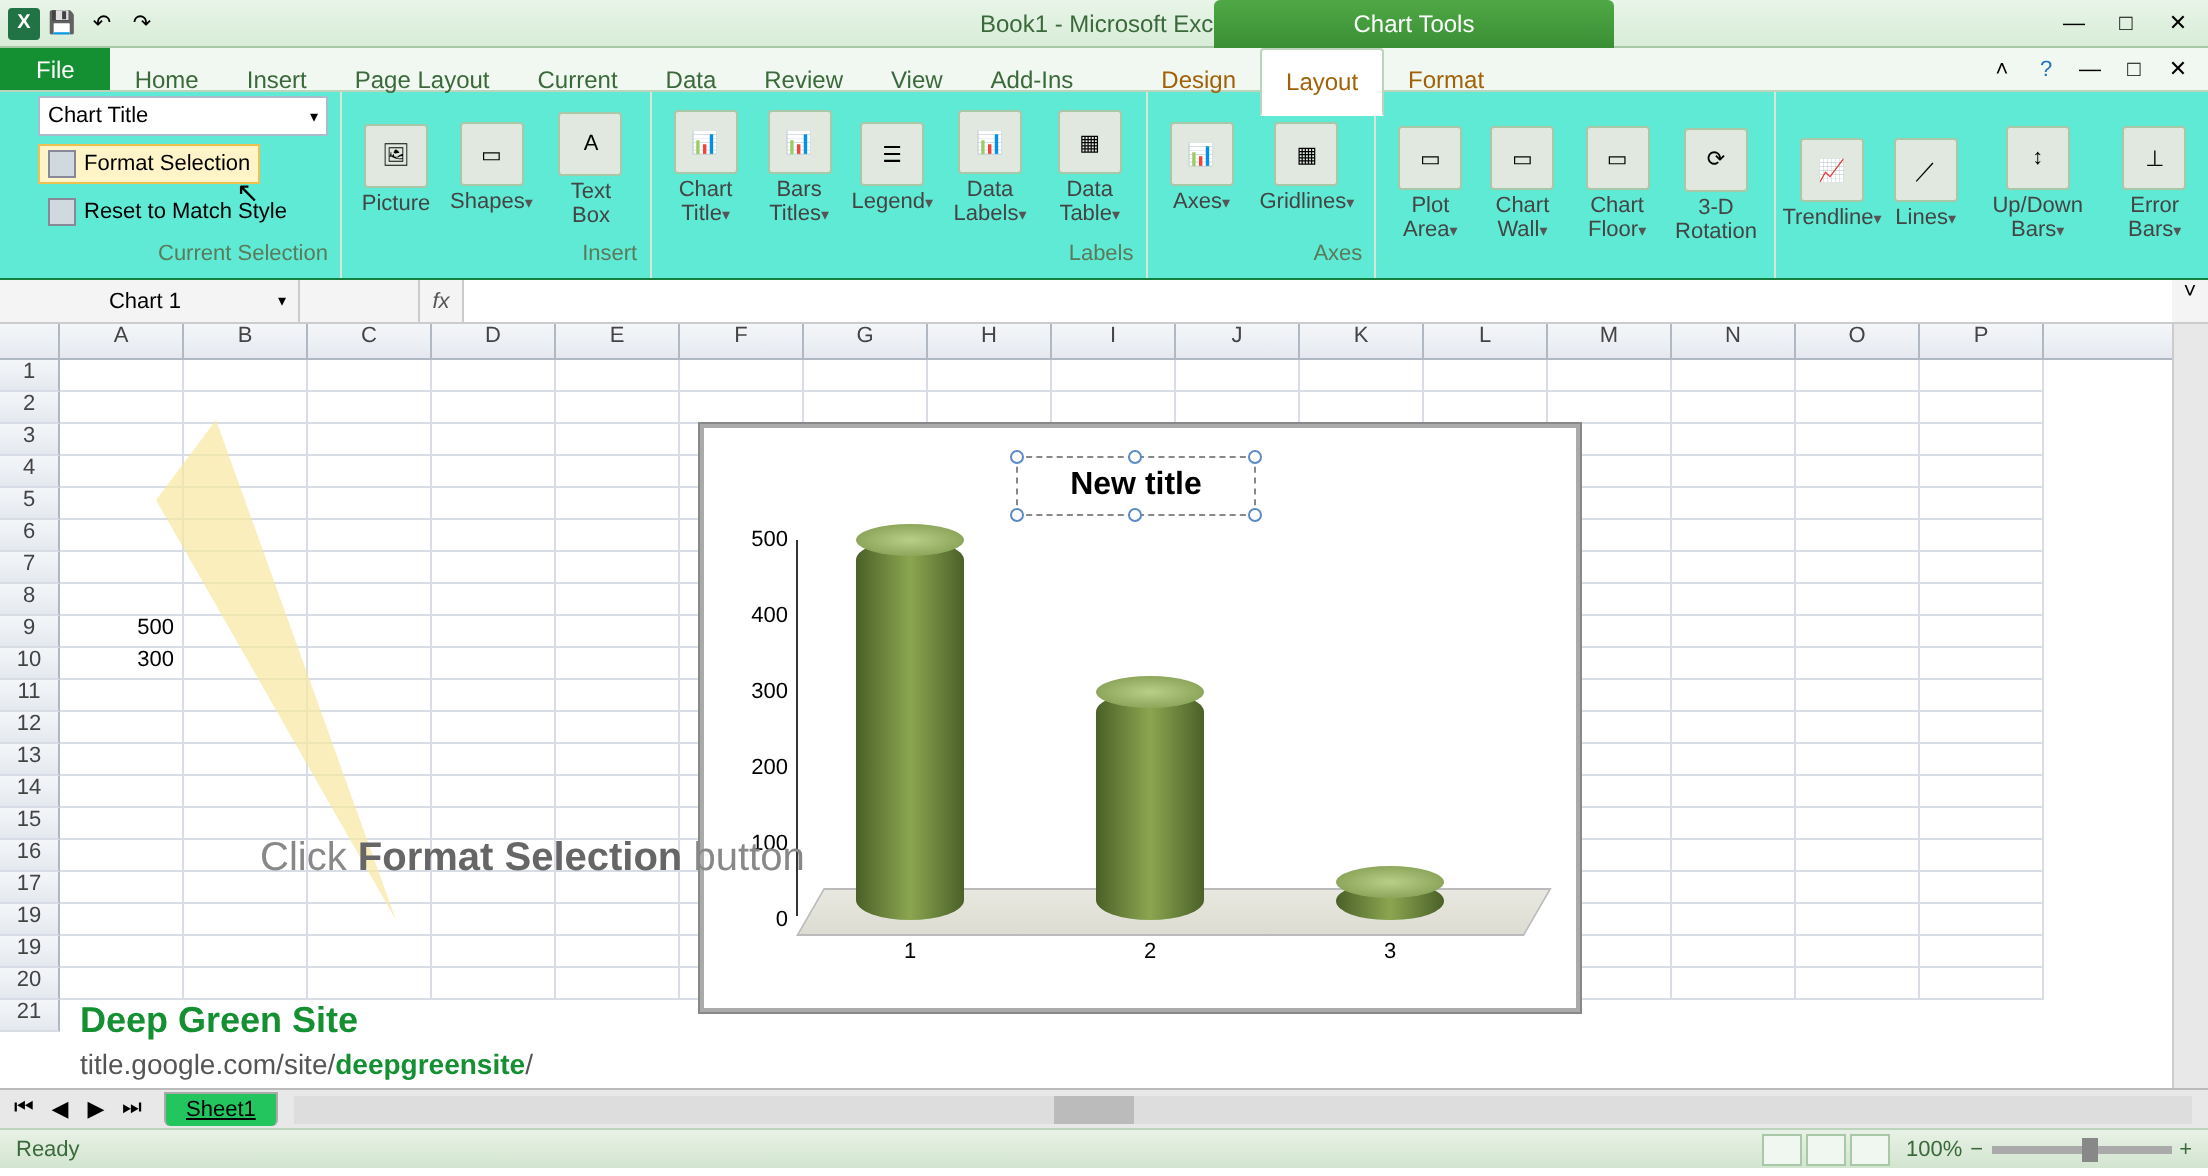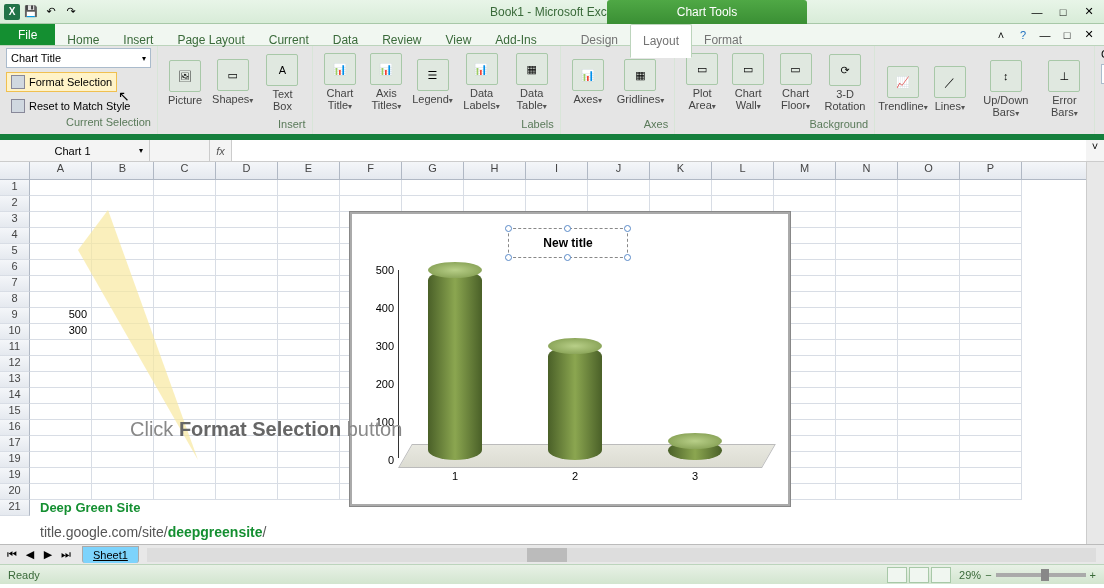--- a/index.html
+++ b/index.html
@@ -13,26 +13,26 @@
 .titlebar .title { flex: 1; text-align: center; color: #3a6a3a; font-size: 12px; }
 .titlebar .chart-tools { position: absolute; left: 580px; top: 0; width: 200px; height: 24px; background: linear-gradient(#4fa845, #3a8f34); color: #fff; text-align: center; font-size: 12px; line-height: 24px; border-radius: 3px 3px 0 0; margin-left: 27px; }
 .titlebar .winbtns { display: flex; gap: 4px; margin-left: auto; }
 .winbtn { width: 22px; height: 16px; display: flex; align-items: center; justify-content: center; cursor: pointer; }
 
 
 .tabs { height: 22px; background: #f1f7f1; display: flex; align-items: stretch; border-bottom: 1px solid #bcd4bc; position: relative; }
 .tab { padding: 16px 12px; display: flex; align-items: center; color: #3a6a3a; cursor: pointer; font-size: 12px; }
 .tab.file { background: #148f31; color: #fff; padding: 0 18px; }
 .tab.active { background: #fff; border: 1px solid #bcd4bc; border-bottom: 1px solid #fff; border-radius: 2px 2px 0 0; margin-bottom: -1px; }
-.tab.chart-context { color: #737373; }
+.tab.chart-context { color: #a16207; }
 .tabs .help { margin-left: auto; display: flex; gap: 4px; align-items: center; padding-right: 6px; }
 .help .h { width: 18px; height: 16px; display: flex; align-items: center; justify-content: center; }
 
 
-.ribbon { height: 94px; background: #e5e5e5; display: flex; border-bottom: 6px solid #15803d; }
+.ribbon { height: 94px; background: #5eead4; display: flex; border-bottom: 1px solid #15803d; padding-left: 13px; }
 .group { border-right: 1px solid #d8e5d8; display: flex; flex-direction: column; padding: 2px 6px; }
 .group .content { flex: 1; display: flex; align-items: center; gap: 4px; }
 .group .label { text-align: right; font-size: 11px; color: #5a7a5a; height: 16px; }
 .rbtn { display: flex; flex-direction: column; align-items: center; justify-content: center; min-width: 42px; height: 70px; cursor: pointer; padding: 2px 4px; border-radius: 2px; }
 .rbtn .ricon { width: 32px; height: 32px; background: #e0e8e0; border: 1px solid #a8c8a8; border-radius: 2px; margin-bottom: 2px; display: flex; align-items: center; justify-content: center; }
 .rbtn .rlabel { font-size: 11px; color: #444; text-align: center; line-height: 12px; }
 .dd-arrow::after { content: "▾"; font-size: 8px; color: #555; }
 .vgroup { display: flex; flex-direction: column; gap: 2px; }
 .sel-combo { width: 145px; height: 20px; border: 1px solid #abc; background: #fff; padding: 0 4px; font-size: 11px; display: flex; align-items: center; justify-content: space-between; }
 .sel-combo::after { content: "▾"; font-size: 8px; }
@@ -57,21 +57,21 @@
 .colh { width: 62px; border-right: 1px solid #b0b8c4; text-align: center; font-size: 11px; color: #444; }
 .row-headers { position: absolute; top: 18px; left: 0; width: 30px; }
 .rowh { height: 16px; border-bottom: 1px solid #d8dde5; border-right: 1px solid #b0b8c4; text-align: center; background: linear-gradient(#f4f6f9,#e5e9ef); font-size: 11px; color: #444; }
 .cells { position: absolute; top: 18px; left: 30px; right: 0; bottom: 0; }
 .cell-row { display: flex; height: 16px; }
 .cell { width: 62px; height: 16px; border-right: 1px solid #d8dde5; border-bottom: 1px solid #d8dde5; font-size: 11px; padding-right: 4px; text-align: right; }
 
 
 .chart-obj { position: absolute; left: 350px; top: 220px; width: 440px; height: 294px; background: #fff; border: 2px solid #aaa; box-shadow: 0 0 0 1px #888; }
 .chart-inner { position: absolute; inset: 6px; }
-.ctitle-box { position: absolute; left: 150px; top: 8px; width: 120px; height: 30px; border: 1px dashed #888; display: flex; align-items: center; justify-content: center; font-size: 12px; font-weight: bold; }
+.ctitle-box { position: absolute; left: 150px; top: 8px; width: 120px; height: 30px; border: 1px dashed #888; display: flex; align-items: center; justify-content: center; font-size: 16px; font-weight: bold; }
 .ctitle-box .handle { position: absolute; width: 7px; height: 7px; background: #fff; border: 1px solid #5a8ac8; border-radius: 50%; }
 .h-tl { top: -4px; left: -4px; } .h-tr { top: -4px; right: -4px; }
 .h-bl { bottom: -4px; left: -4px; } .h-br { bottom: -4px; right: -4px; }
 .h-tm { top: -4px; left: 50%; margin-left: -4px; } .h-bm { bottom: -4px; left: 50%; margin-left: -4px; }
 .plot { position: absolute; left: 40px; top: 50px; right: 20px; bottom: 30px; }
 .yaxis { position: absolute; left: -38px; top: 0; bottom: 10px; width: 36px; }
 .ytick { position: absolute; right: 2px; font-size: 11px; transform: translateY(-50%); }
 .floor { position: absolute; left: 0; right: 0; bottom: 0; height: 24px; background: linear-gradient(#e8e8e0,#dcdcd2); transform: skewX(-30deg); transform-origin: bottom left; border: 1px solid #bbb; }
 .cyl { position: absolute; bottom: 8px; width: 54px; }
 .cyl .body { width: 100%; background: linear-gradient(to right, #4a6028, #8ba650, #4a6028); border-radius: 50% / 10px; }
@@ -79,29 +79,29 @@
 .xtick { position: absolute; bottom: -22px; font-size: 11px; width: 54px; text-align: center; }
 .vscroll { position: absolute; right: 0; top: 0; bottom: 0; width: 18px; background: #e8e8e8; border-left: 1px solid #ccc; }
 
 
 .tutorial-arrow { position: absolute; left: 68px; top: 200px; width: 260px; height: 260px; pointer-events: none; }
 .tutorial-text { position: absolute; left: 130px; top: 418px; font-size: 20px; color: #888; }
 .tutorial-text b { color: #666; }
 .cursor-img { position: absolute; left: 118px; top: 88px; font-size: 14px; pointer-events: none; }
 
 
-.brand { position: absolute; left: 40px; top: 500px; font-size: 13px; font-weight: bold; color: #148f31; }
+.brand { position: absolute; left: 40px; top: 500px; font-size: 18px; font-weight: bold; color: #148f31; }
 .brand-url { position: absolute; left: 40px; top: 524px; font-size: 14px; color: #555; }
 .brand-url b { color: #148f31; }
 
 
 .sheet-tabs { height: 20px; background: #e8e8e8; border-top: 1px solid #bbb; display: flex; align-items: center; font-size: 11px; }
 .stnav { display: flex; gap: 2px; padding: 0 4px; }
 .stnav span { width: 16px; text-align: center; cursor: pointer; }
-.stab { padding: 2px 10px; background: #7dd3fc; border: 1px solid #aaa; border-bottom: none; border-radius: 0 0 3px 3px; margin-left: 4px; text-decoration: underline; }
+.stab { padding: 2px 10px; background: #22c55e; border: 1px solid #aaa; border-bottom: none; border-radius: 0 0 3px 3px; margin-left: 4px; text-decoration: underline; }
 .hscroll { flex: 1; margin: 0 8px; height: 14px; background: #ddd; position: relative; }
 .hscroll .thumb { position: absolute; left: 40%; top: 0; bottom: 0; width: 40px; background: #bbb; }
 
 
 .status { height: 20px; background: linear-gradient(#e8f1e6, #d2e5cf); display: flex; align-items: center; padding: 0 8px; border-top: 1px solid #bcd4bc; font-size: 11px; color: #3a6a3a; }
 .status .views { margin-left: auto; display: flex; gap: 2px; }
 .status .vbtn { width: 20px; height: 16px; border: 1px solid #a8c8a8; background: #f0f6f0; }
 .status .zoom { display: flex; align-items: center; gap: 4px; margin-left: 8px; }
 .zoomslider { width: 90px; height: 4px; background: #aaa; position: relative; }
 .zoomslider::before { content: ""; position: absolute; left: 50%; top: -4px; width: 8px; height: 12px; background: #888; }
@@ -185,21 +185,21 @@
   </div>
   <div class="group">
     <div class="content">
       <div class="rbtn">
           <div class="ricon">📊</div>
           <div class="rlabel dd-arrow">Chart
 Title</div>
         </div>
       <div class="rbtn">
           <div class="ricon">📊</div>
-          <div class="rlabel dd-arrow">Axis
+          <div class="rlabel dd-arrow">Bars
 Titles</div>
         </div>
       <div class="rbtn">
           <div class="ricon">☰</div>
           <div class="rlabel dd-arrow">Legend</div>
         </div>
       <div class="rbtn">
           <div class="ricon">📊</div>
           <div class="rlabel dd-arrow">Data
 Labels</div>
@@ -241,21 +241,20 @@
           <div class="ricon">▭</div>
           <div class="rlabel dd-arrow">Chart
 Floor</div>
         </div>
       <div class="rbtn">
           <div class="ricon">⟳</div>
           <div class="rlabel">3-D
 Rotation</div>
         </div>
     </div>
-    <div class="label">Background</div>
   </div>
   <div class="group">
     <div class="content">
       <div class="rbtn">
           <div class="ricon">📈</div>
           <div class="rlabel dd-arrow">Trendline</div>
         </div>
       <div class="rbtn">
           <div class="ricon">／</div>
           <div class="rlabel dd-arrow">Lines</div>
@@ -769,18 +768,18 @@
 </div>
 
 <div class="status">
   <span>Ready</span>
   <div class="views">
     <div class="vbtn"></div>
     <div class="vbtn"></div>
     <div class="vbtn"></div>
   </div>
   <div class="zoom">
-    <span>29%</span>
+    <span>100%</span>
     <span>−</span>
     <div class="zoomslider"></div>
     <span>+</span>
   </div>
 </div>
 
 </body></html>

